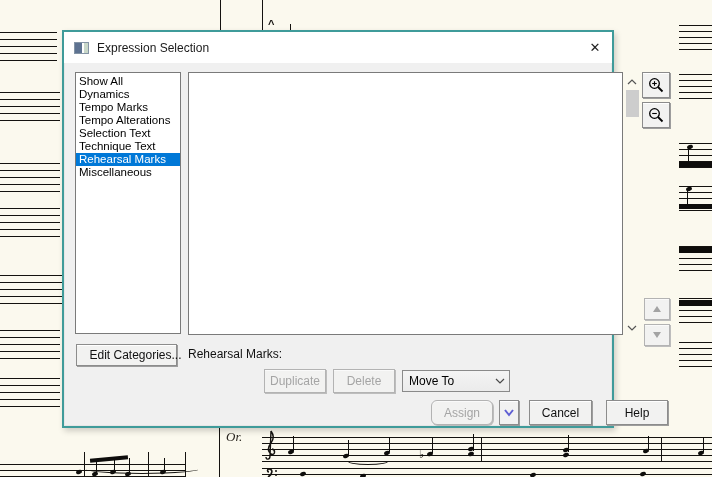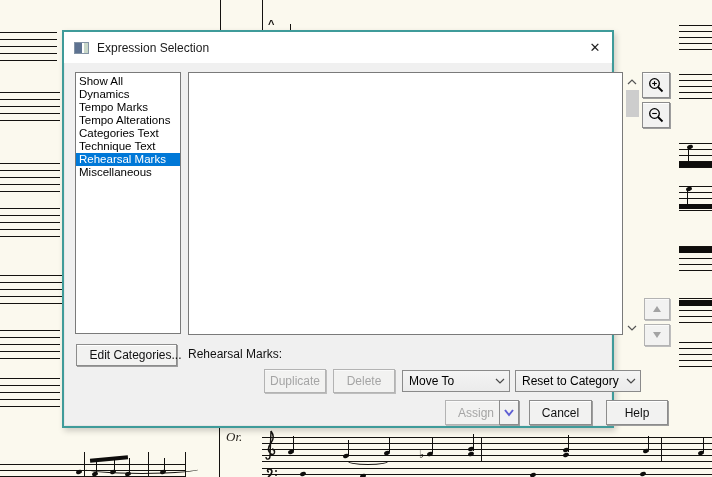--- a/index.html
+++ b/index.html
@@ -70,21 +70,21 @@
   .delete-btn{left:269px;top:337px;width:62px;height:24px;}
 
   .select{position:absolute;top:338px;height:22px;background:linear-gradient(#f4f4f4,#ebebeb);
     border:1px solid #8a8a8a;display:flex;align-items:center;font-size:12px;color:#000;cursor:default;}
   .select .val{padding-left:6px;flex:1;white-space:nowrap;overflow:hidden;}
   .select .chev{width:18px;display:flex;align-items:center;justify-content:center;}
   .move-to-select{left:338px;width:108px;}
   .reset-select{left:451px;width:126px;}
 
   .create-btn{left:124px;top:368px;width:221px;height:25px;}
-  .assign-btn{left:381px;top:368px;width:62px;height:25px;}
+  .assign-btn{left:367px;top:368px;width:62px;height:25px;border-radius:6px;}
   .assign-drop-btn{left:435px;top:368px;width:20px;height:25px;}
   .cancel-btn{left:465px;top:368px;width:63px;height:25px;}
   .help-btn{left:542px;top:368px;width:62px;height:25px;}
 </style>
 </head>
 <body>
 
 <div>
 
   <div class="staff" style="left:0;top:32px;width:57px;"></div>
@@ -179,21 +179,21 @@
     <div class="app-icon"></div>
     <div class="title-text">Expression Selection</div>
     <div class="close-btn">✕</div>
   </div>
 
   <div class="listbox cat-list">
       <div class="cat-item">Show All</div>
       <div class="cat-item">Dynamics</div>
       <div class="cat-item">Tempo Marks</div>
       <div class="cat-item">Tempo Alterations</div>
-      <div class="cat-item">Categories Text</div>
+      <div class="cat-item">Selection Text</div>
       <div class="cat-item">Technique Text</div>
       <div class="cat-item sel">Rehearsal Marks</div>
       <div class="cat-item">Miscellaneous</div>
     </div>
   <div class="listbox main-list"></div>
 
   <div class="sb-arrow" style="left:561px;top:44px;">
     <svg width="10" height="6" viewBox="0 0 10 6">
         <polyline points="1,5 5,1 9,5" fill="none" stroke="#555" stroke-width="1.2"></polyline>
       </svg>
@@ -235,28 +235,20 @@
   <div class="btn duplicate-btn disabled">Duplicate</div>
 
   <div class="select move-to-select">
     <span class="val">Move To</span>
     <span class="chev">
       <svg width="10" height="6" viewBox="0 0 10 6">
           <polyline points="1,1 5,5 9,1" fill="none" stroke="#4a4a4a" stroke-width="1.2"></polyline>
         </svg>
     </span>
   </div>
-  <div class="select reset-select">
-    <span class="val">Reset to Category</span>
-    <span class="chev">
-      <svg width="10" height="6" viewBox="0 0 10 6">
-          <polyline points="1,1 5,5 9,1" fill="none" stroke="#4a4a4a" stroke-width="1.2"></polyline>
-        </svg>
-    </span>
-  </div>
 
   <div class="btn assign-btn disabled">Assign</div>
   <div class="btn sq assign-drop-btn">
     <svg width="12" height="9" viewBox="0 0 12 9">
       <polyline points="2,2 6,7 10,2" fill="none" stroke="var(--assign-chevron)" stroke-width="2"></polyline>
     </svg>
   </div>
   <div class="btn cancel-btn">Cancel</div>
   <div class="btn help-btn">Help</div>
 </div>

